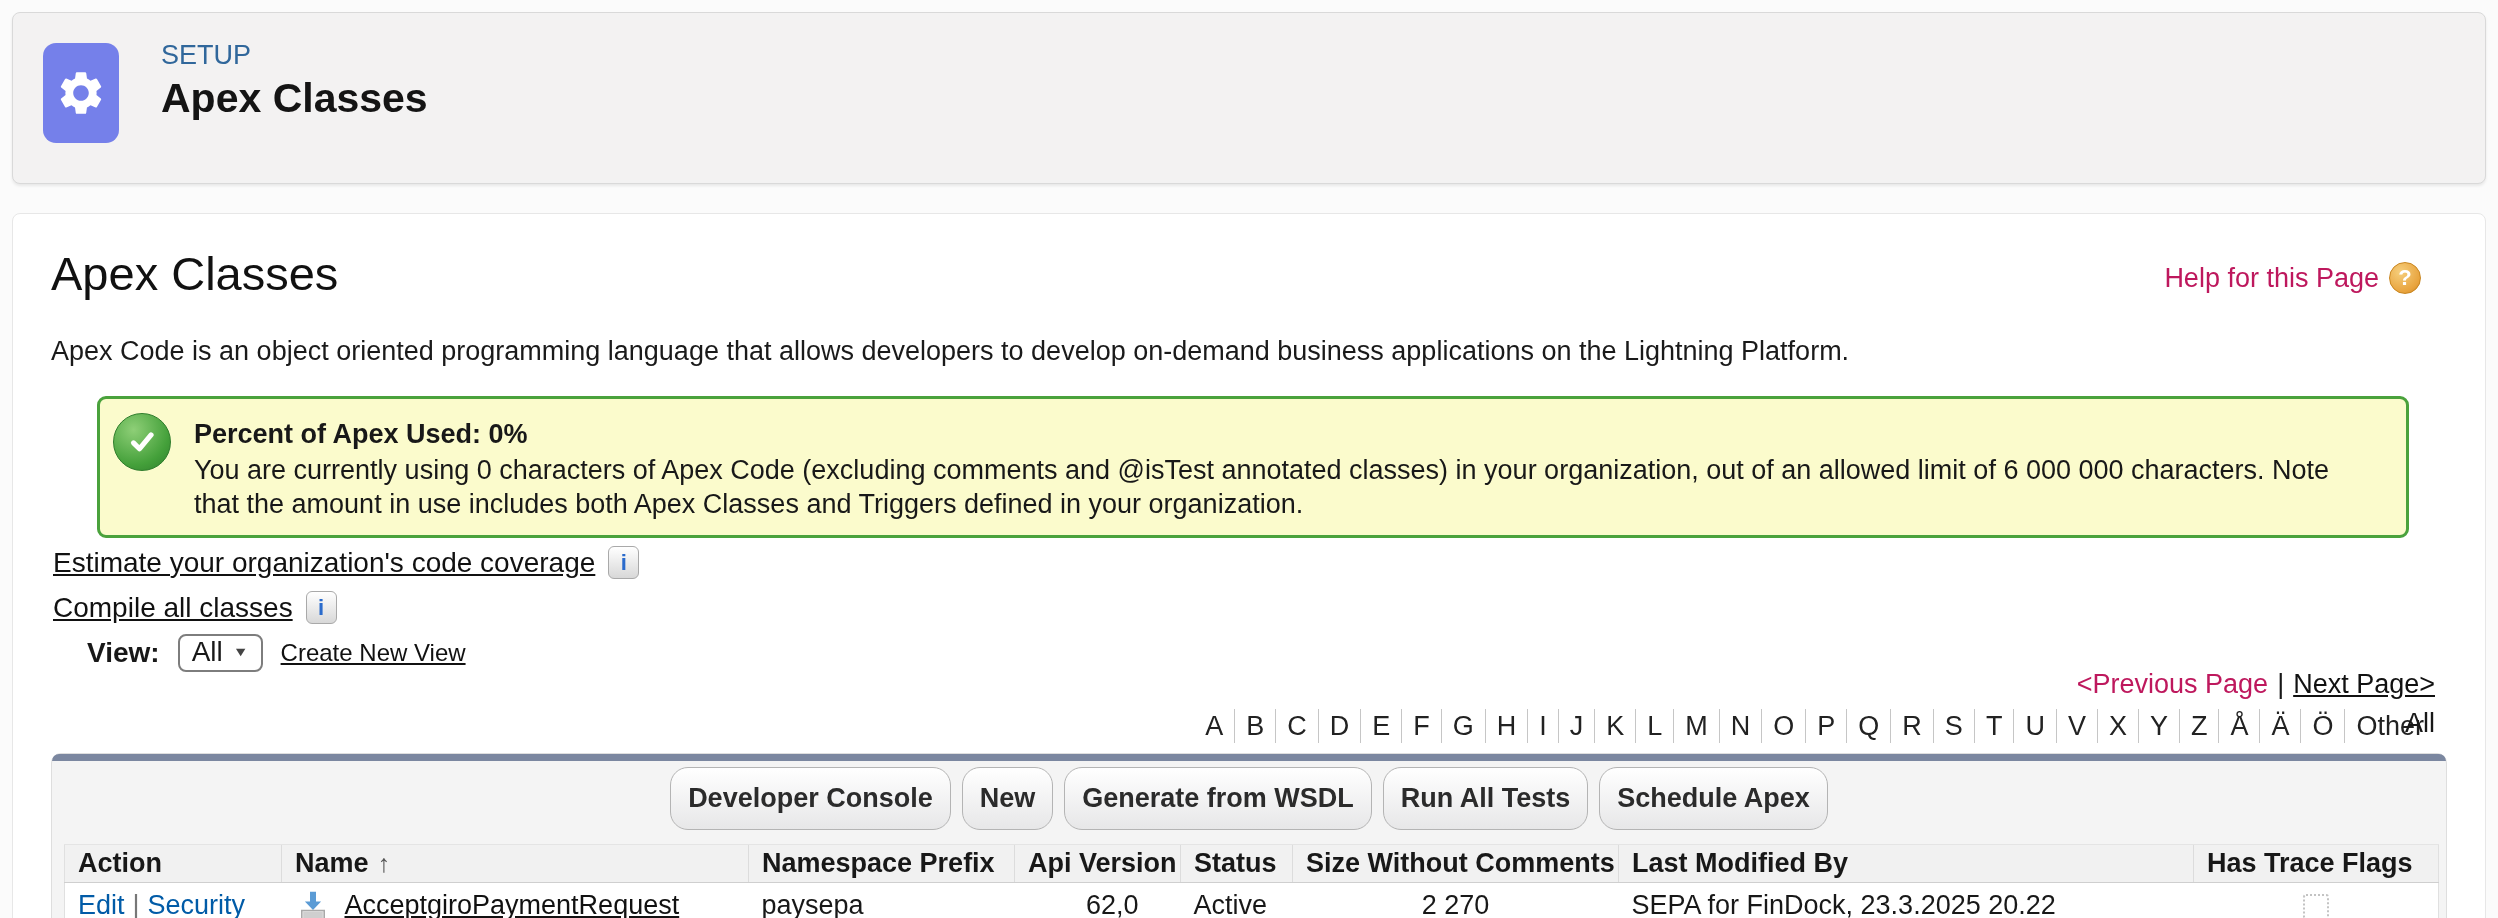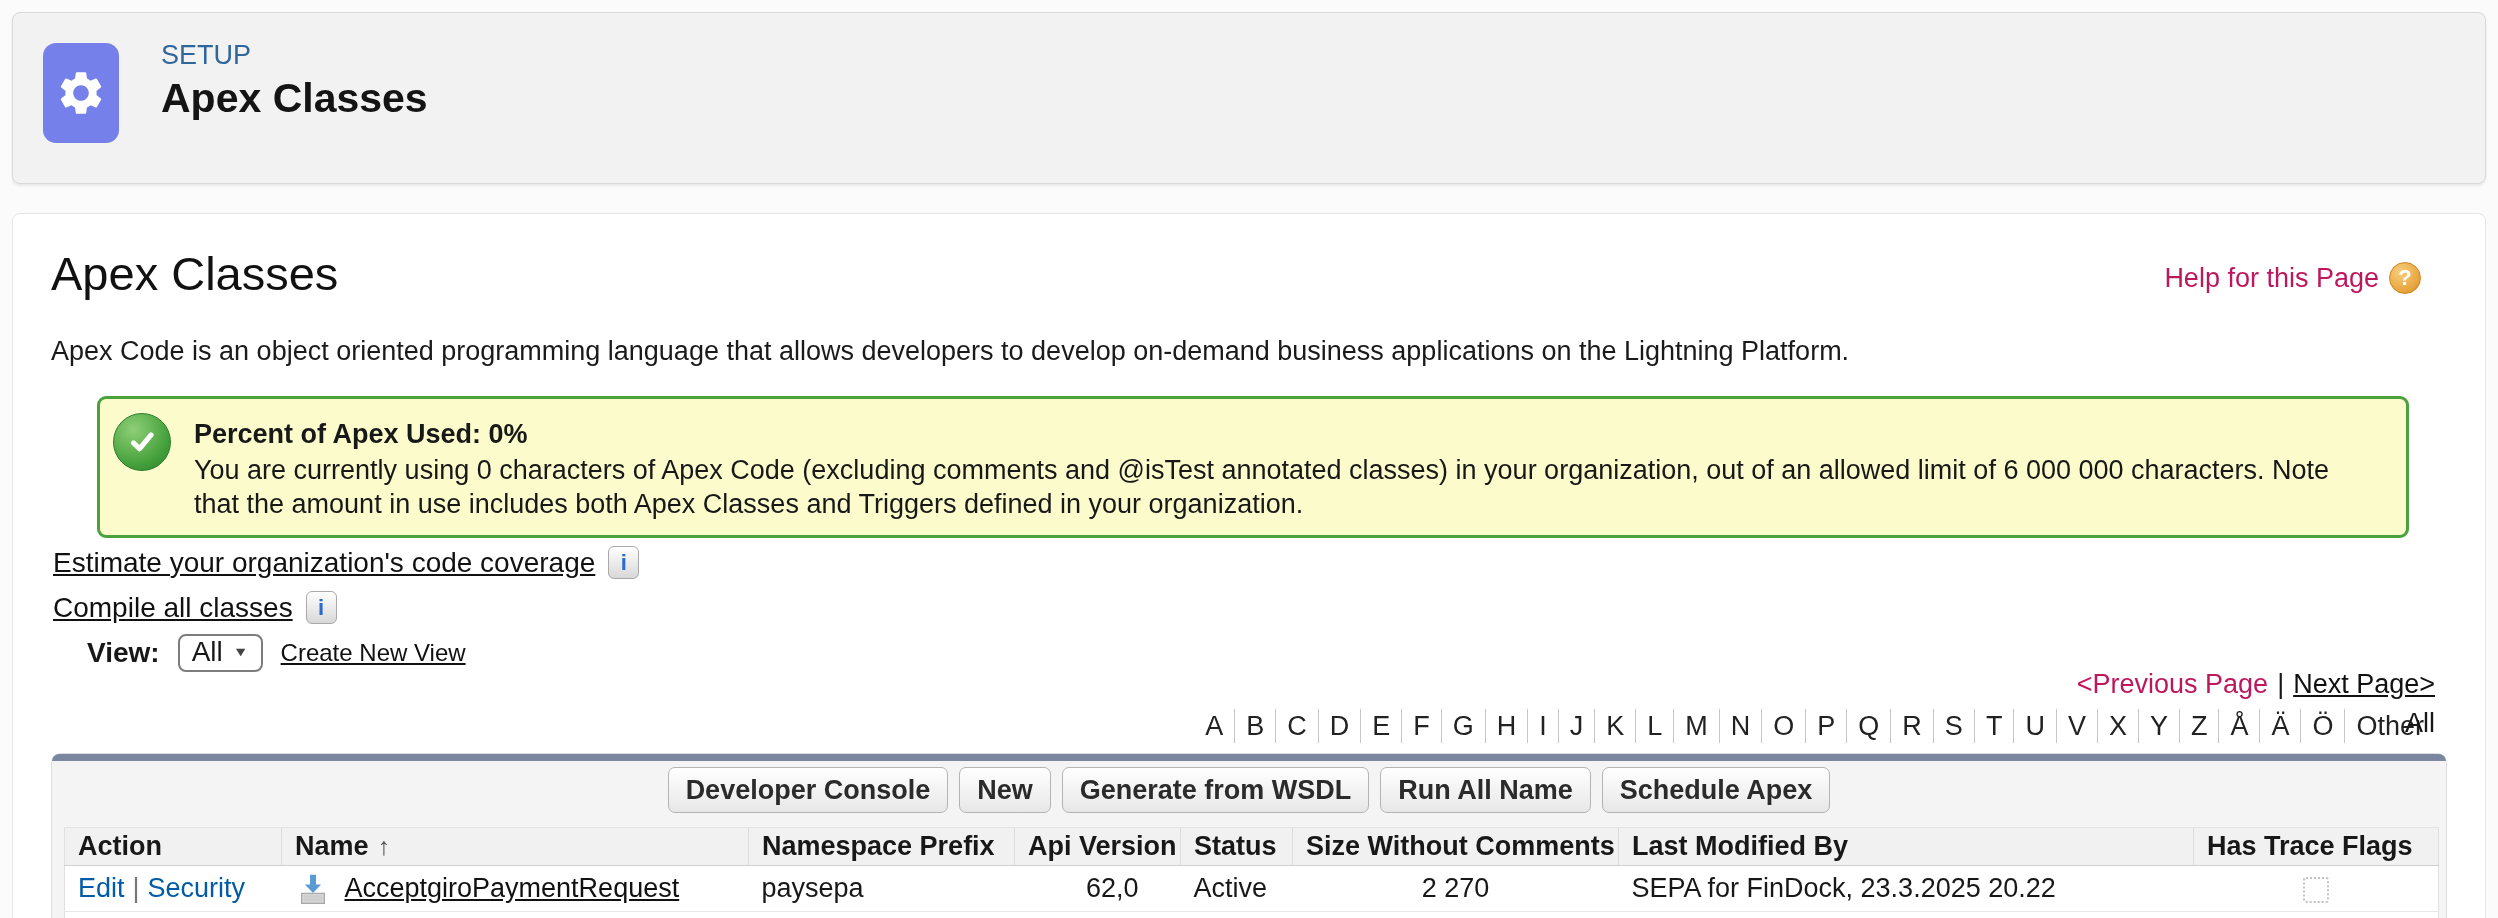--- a/index.html
+++ b/index.html
@@ -90,22 +90,22 @@
   .alphabet span.letter:first-of-type { border-left:none; }
 
   
   .list-container {
     position:absolute; left:38px; right:38px; top:539px; height:420px;
     background:#f4f4f4; border:1px solid #dedede; border-radius:10px 10px 0 0;
   }
   .list-topstrip { height:7px; background:#7b87a0; border-radius:9px 9px 0 0; }
   .toolbar { display:flex; justify-content:center; gap:11px; padding:6px 0 7px 0; }
   .btn {
-    height:46px; padding:0 17px; font-size:27px; font-weight:700; color:#2b2b2b;
-    background:linear-gradient(#ffffff,#e7e7e8); border:1px solid #b4b4b4; border-radius:7px;
+    height:63px; padding:0 17px; font-size:27px; font-weight:700; color:#2b2b2b;
+    background:linear-gradient(#ffffff,#e7e7e8); border:1px solid #b4b4b4; border-radius:18px;
     cursor:pointer; font-family:"Liberation Sans", sans-serif;
   }
 
   
   table.apex-table {
     width:calc(100% - 24px); margin:7px 12px 0 12px; border-collapse:collapse;
     background:#fff; border-left:1px solid #e0e0e0; border-right:1px solid #e0e0e0;
     table-layout:fixed; font-size:27px;
   }
   .apex-table thead th {
@@ -229,21 +229,21 @@
   </span>
 
   <div class="list-container">
     <div class="list-topstrip"></div>
 
     <div class="toolbar">
 
     <button class="btn">Developer Console</button>
         <button class="btn">New</button>
         <button class="btn">Generate from WSDL</button>
-        <button class="btn">Run All Name</button>
+        <button class="btn">Run All Tests</button>
         <button class="btn">Schedule Apex</button>
       </div>
 
     <table class="apex-table">
       <colgroup>
         <col style="width:217px">
           <col style="width:467px">
           <col style="width:266px">
           <col style="width:166px">
         <col style="width:112px">

